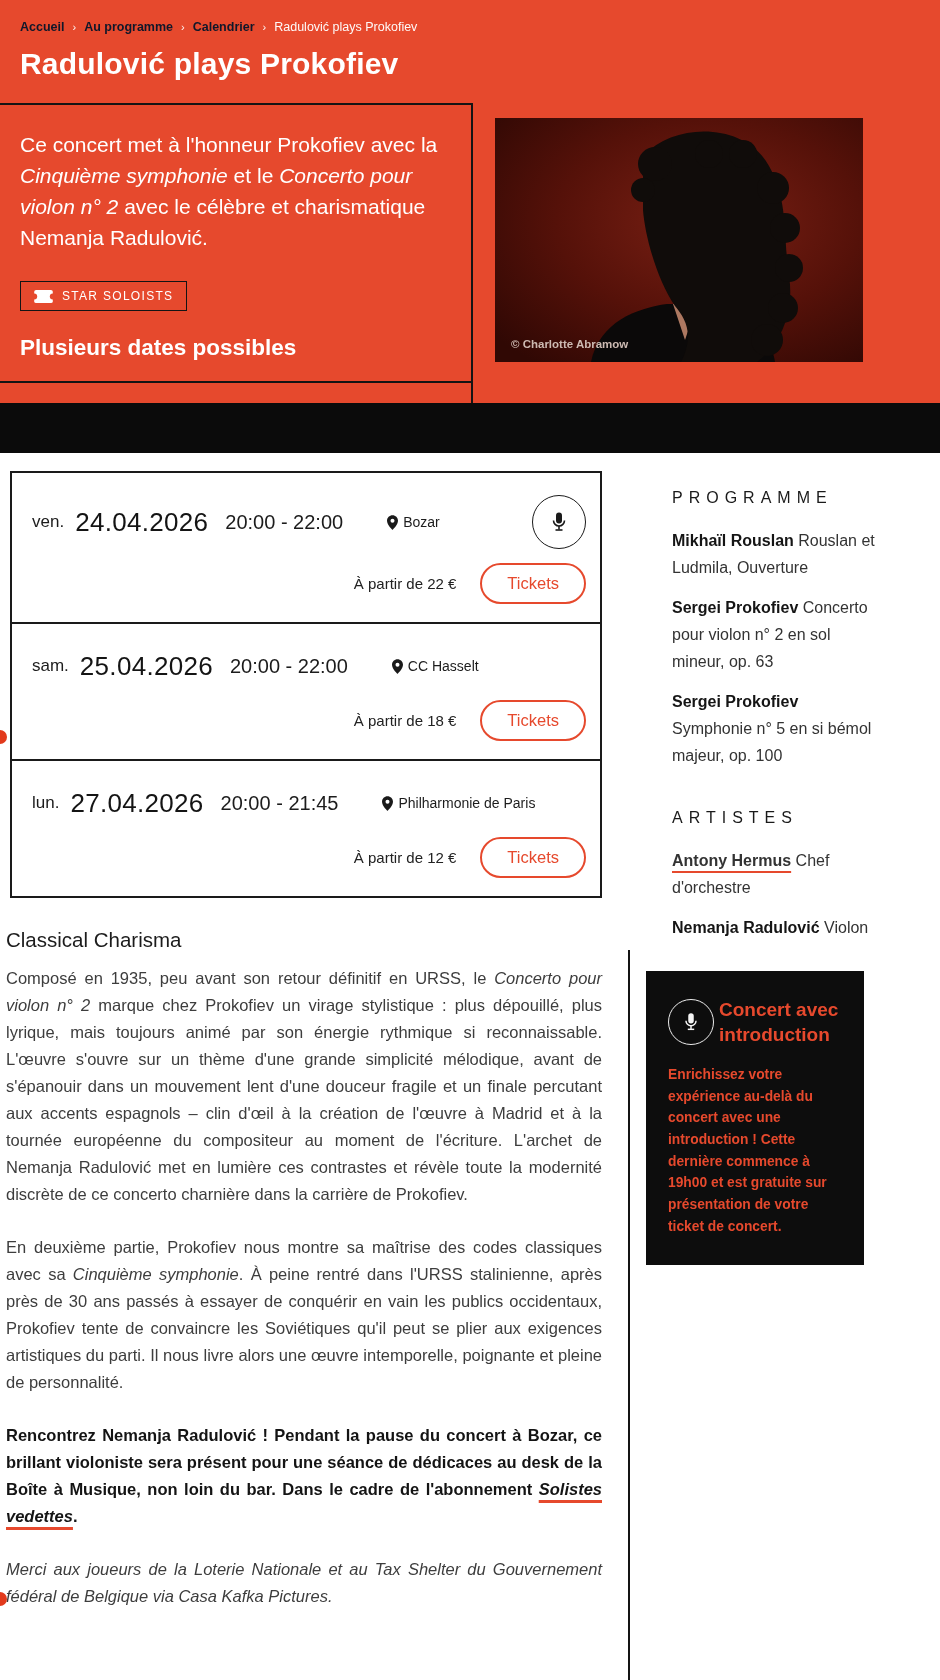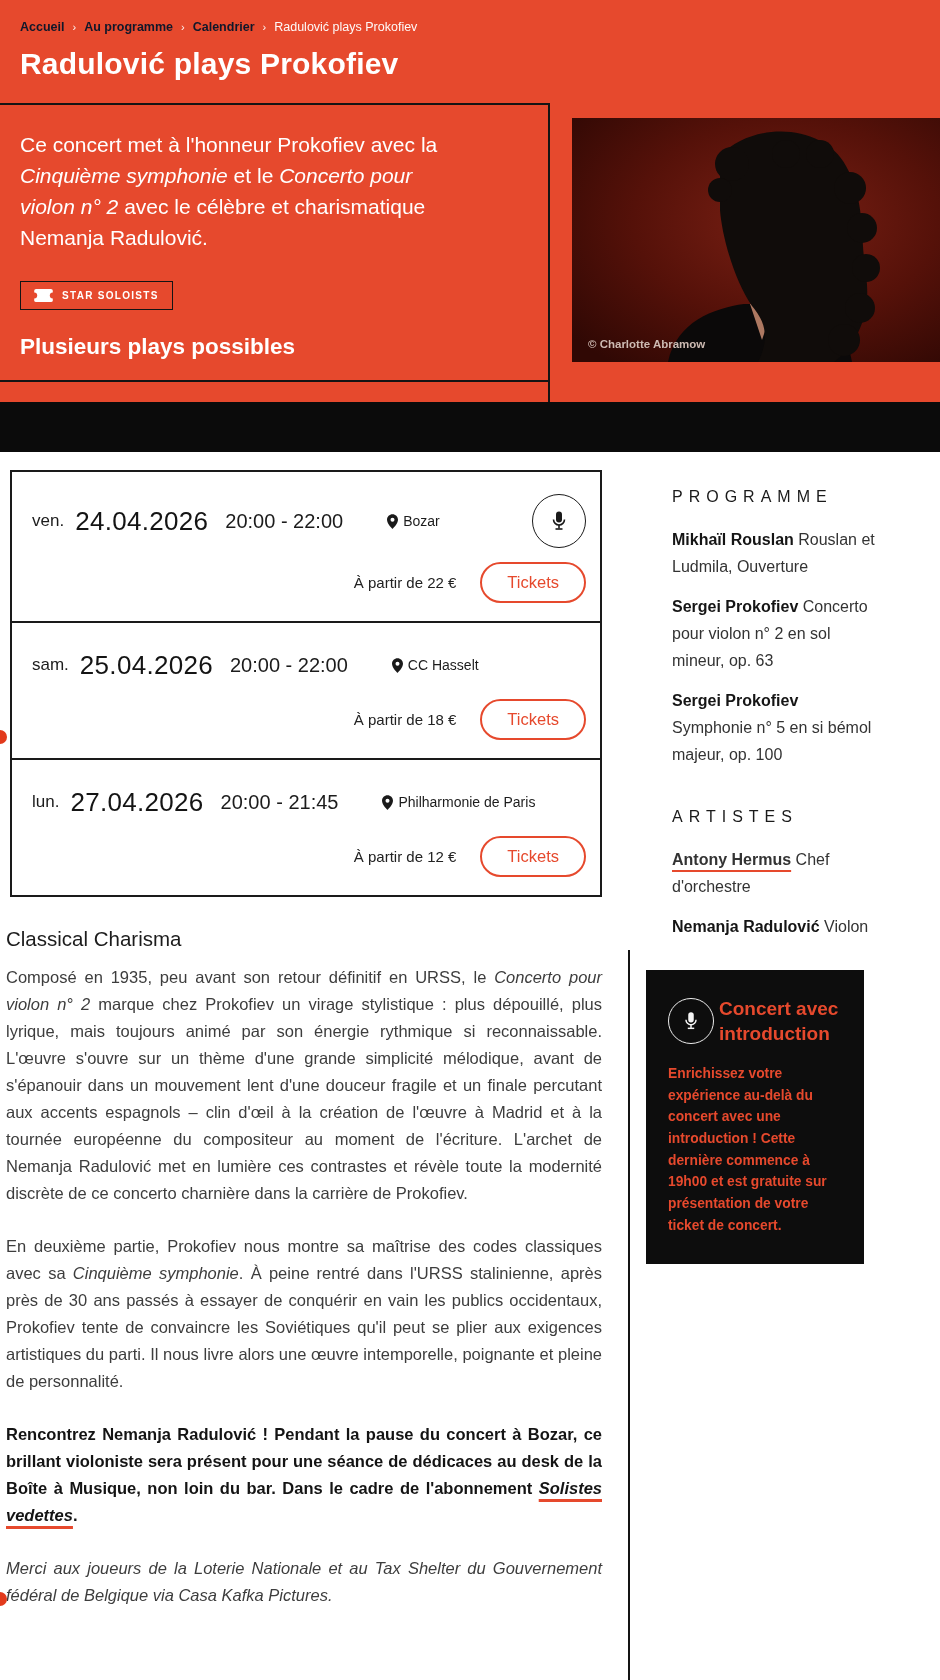--- a/index.html
+++ b/index.html
@@ -10,29 +10,29 @@
   }
   
   .hdr{background:#E6492D;color:#fff;padding:20px 20px 0 20px;}
   .crumbs{display:flex;align-items:center;gap:8px;font-size:12.5px;font-weight:700;}
   .crumbs a{color:#0f172a;text-decoration:none;cursor:pointer;}
   .crumb-sep{font-weight:400;font-size:11px;opacity:.95;}
   .crumb-current{font-weight:400;opacity:.97;}
   .page-title{font-size:30px;font-weight:600;margin:13px 0 0 0;letter-spacing:.2px;padding-bottom:22px;}
   
   .hero{display:flex;background:#E6492D;color:#fff;}
-  .hero-left{width:550px;box-sizing:border-box;border-top:2px solid #141414;border-right:2px solid #141414;padding-bottom:20px;flex-shrink:0;}
+  .hero-left{width:473px;box-sizing:border-box;border-top:2px solid #141414;border-right:2px solid #141414;padding-bottom:20px;flex-shrink:0;}
   .hero-left-content{padding:24px 24px 18px 20px;border-bottom:2px solid #141414;}
   .hero-desc{font-size:21px;line-height:31px;max-width:420px;margin:0;}
   .seg-i{font-style:italic;}
   .seg-b{font-weight:700;color:#151515;}
   .seg-u{text-decoration:underline;text-decoration-color:#E6492D;text-decoration-thickness:2px;text-underline-offset:5px;}
   a.seg-link{color:inherit;cursor:pointer;}
   .badge{display:inline-flex;align-items:center;gap:9px;border:1.5px solid #141414;padding:7px 13px;margin-top:28px;}
-  .badge-label{font-size:10px;font-weight:700;letter-spacing:1.3px;}
+  .badge-label{font-size:12px;font-weight:400;letter-spacing:1.3px;}
   .dates-heading{font-size:22.5px;font-weight:600;margin:24px 0 2px 0;}
   .hero-right{flex:1;padding:15px 15px 0 22px;font-weight:bold;}
   .photo-wrap{width:368px;height:244px;}
   
   .black-band{height:50px;background:#0B0B0B;}
   
   .main{display:flex;padding:18px 0 0 6px;align-items:flex-start;}
   .col-main{width:596px;flex-shrink:0;}
   .col-side{width:205px;margin-left:70px;padding-top:2px;}
   
@@ -93,21 +93,21 @@
       <div class="badge">
         <span style="display:flex;">
           <svg width="19" height="13" viewBox="0 0 20 14">
             <rect width="20" height="14" rx="2" fill="#ffffff"></rect>
             <circle cx="0" cy="7" r="3.2" fill="#E6492D"></circle>
             <circle cx="20" cy="7" r="3.2" fill="#E6492D"></circle>
           </svg>
         </span>
         <span class="badge-label">STAR SOLOISTS</span>
       </div>
-      <h2 class="dates-heading">Plusieurs plays possibles</h2>
+      <h2 class="dates-heading">Plusieurs dates possibles</h2>
     </div>
   </div>
   <div class="hero-right">
     <div class="photo-wrap">
       <svg width="368" height="244" viewBox="0 0 368 244">
         <defs>
           <radialGradient id="phbg" cx="58%" cy="42%" r="75%">
             <stop offset="0%" stop-color="#7A2014"></stop>
             <stop offset="55%" stop-color="#551109"></stop>
             <stop offset="100%" stop-color="#300804"></stop>

